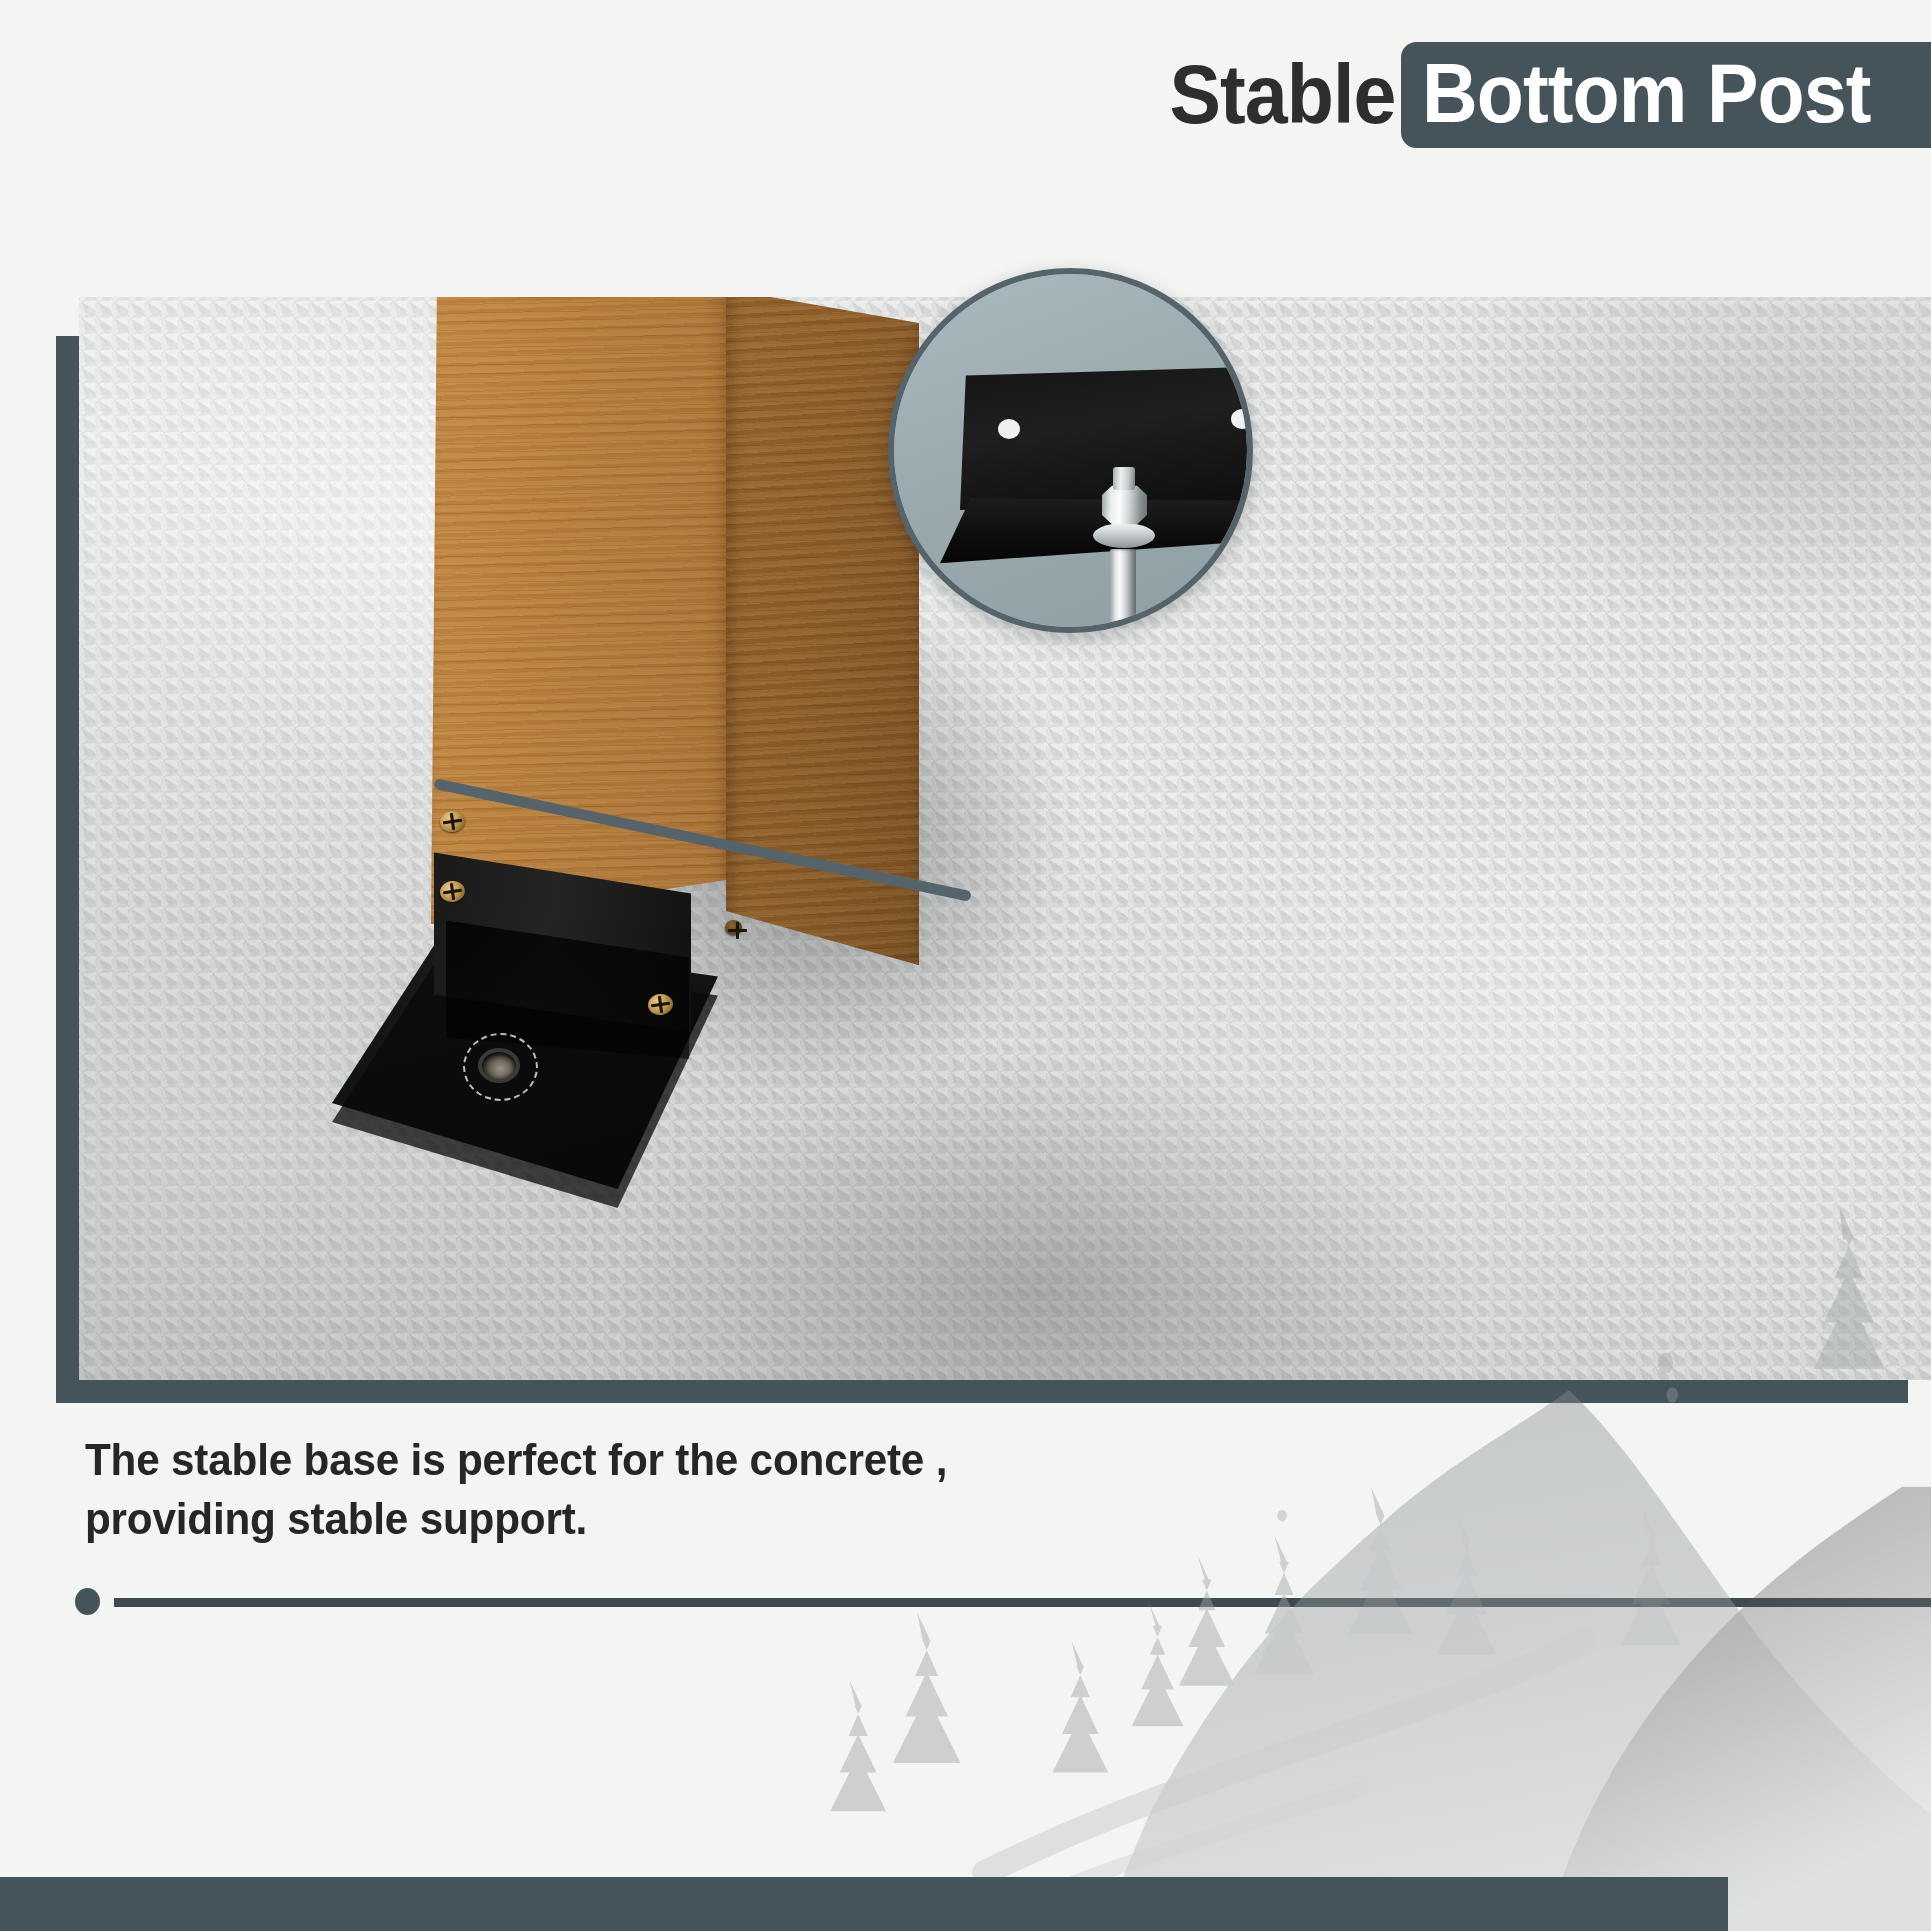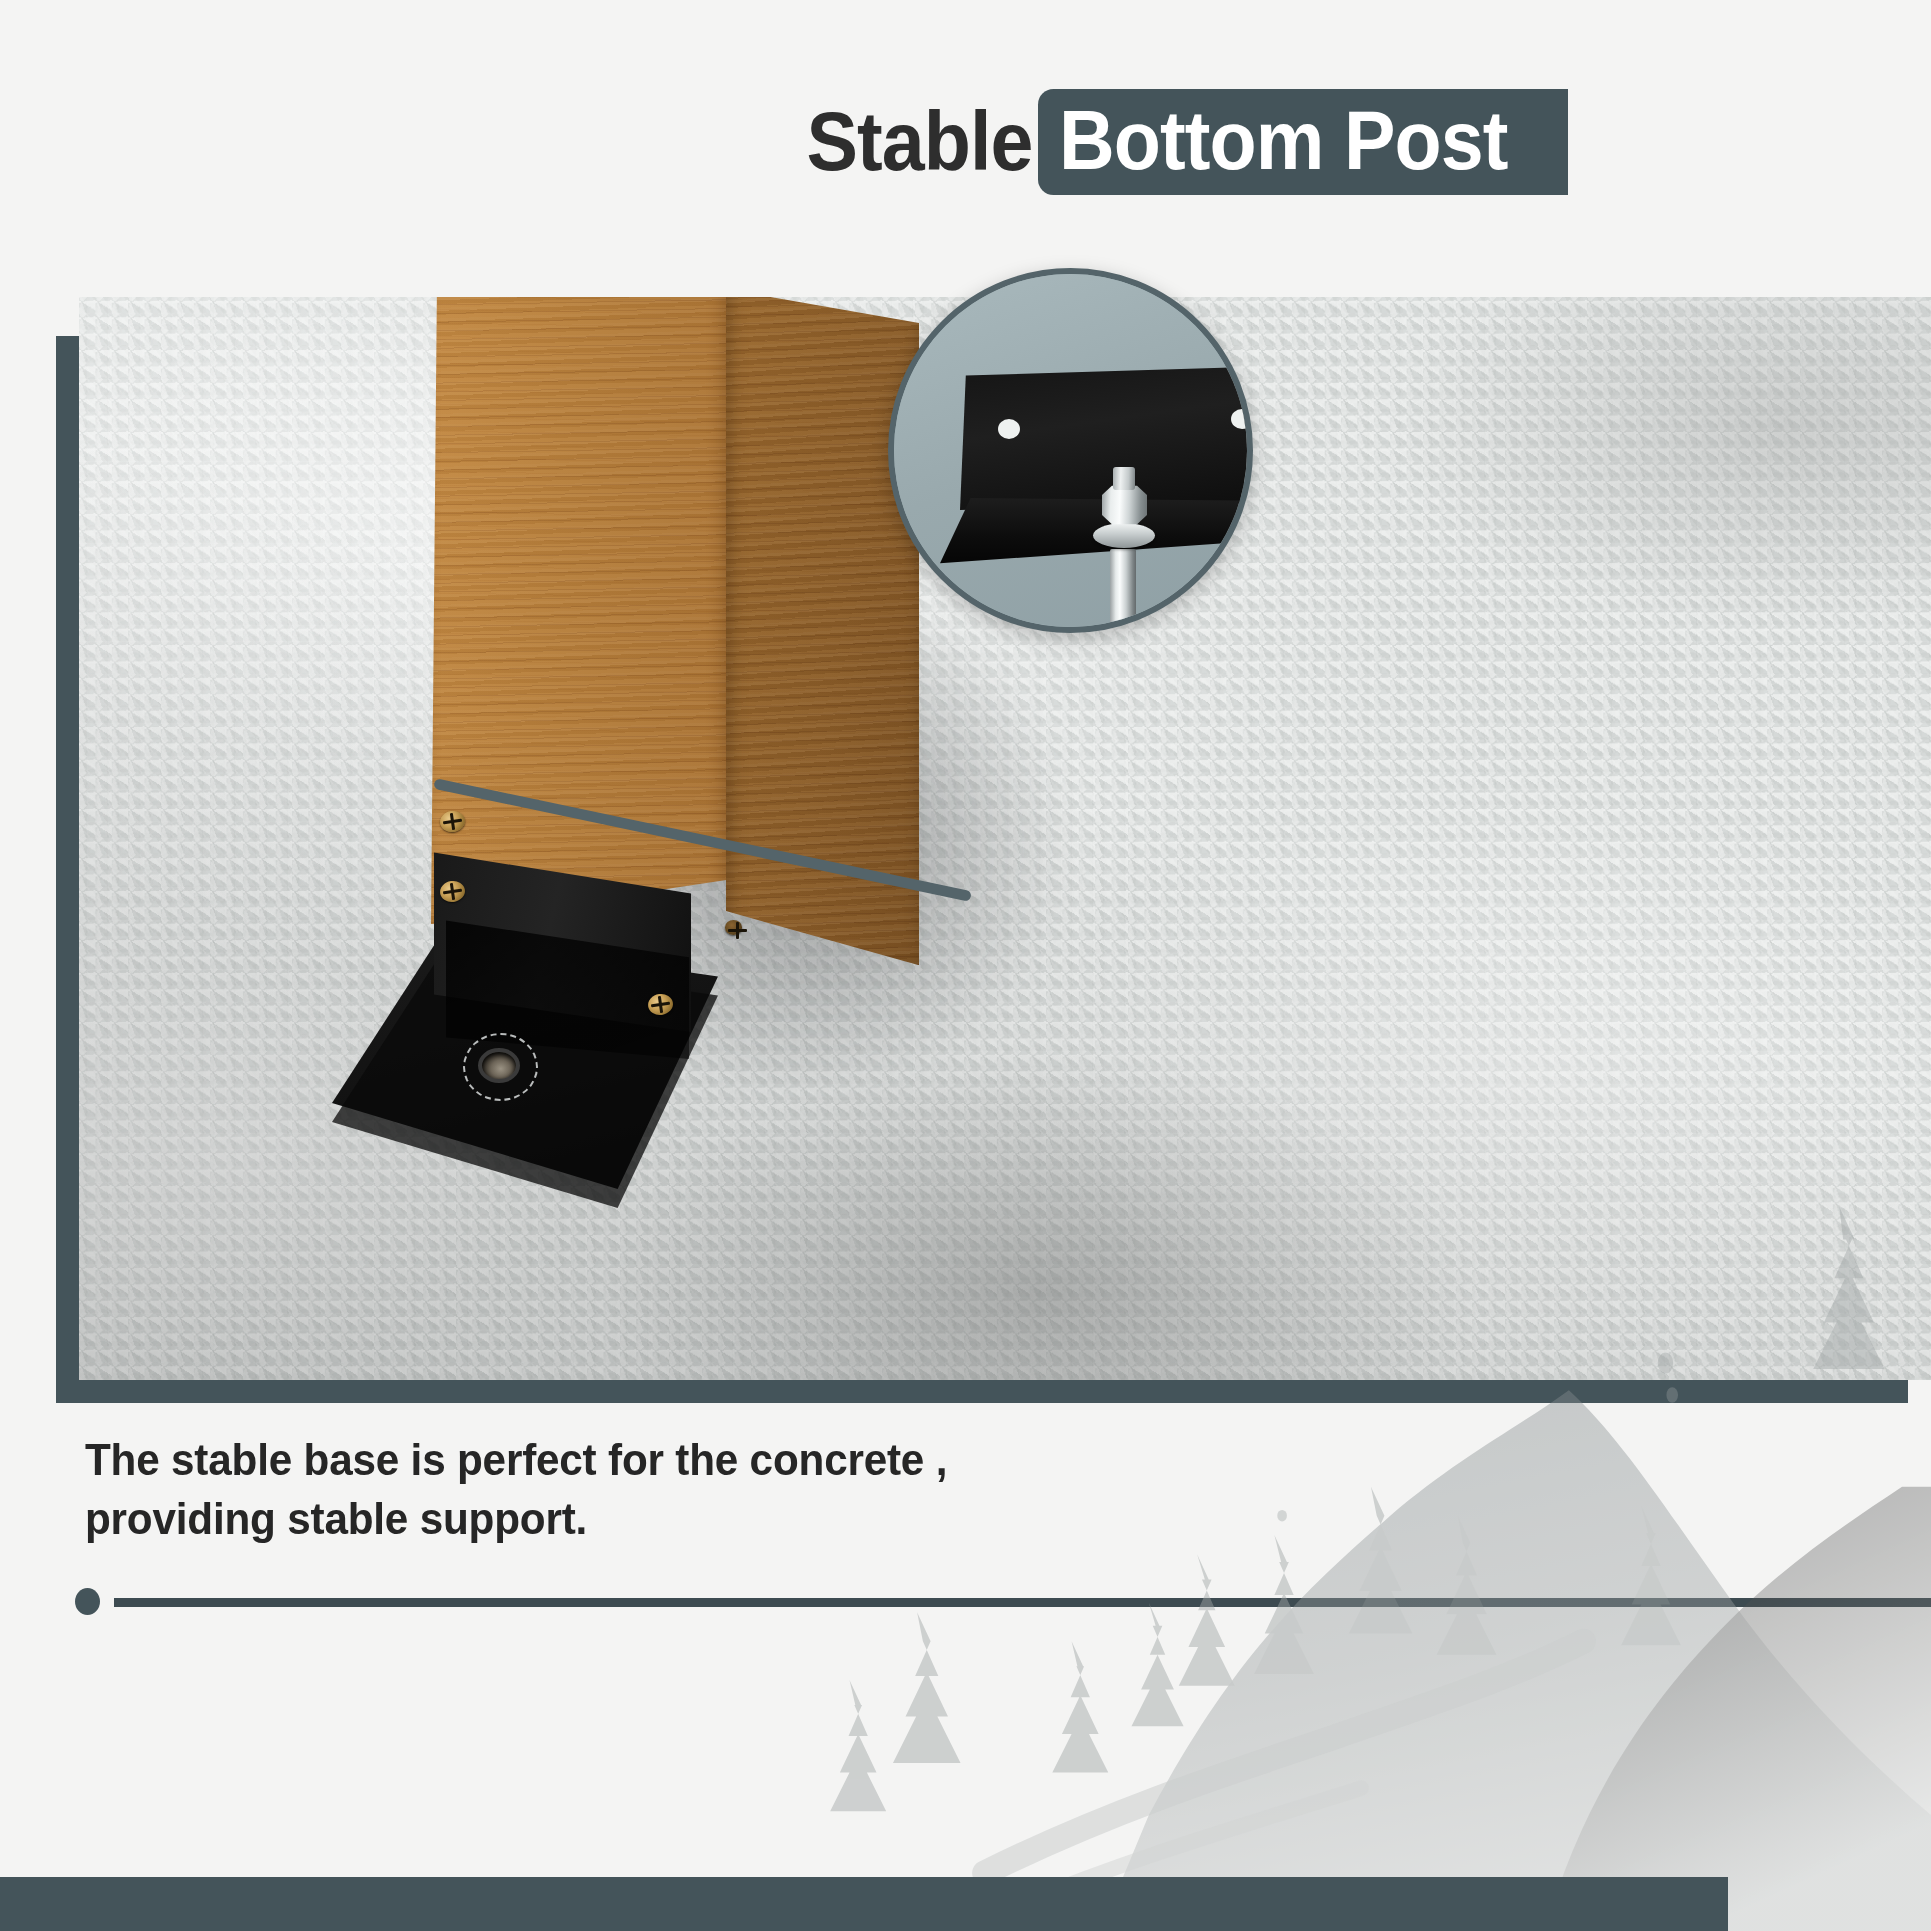--- a/index.html
+++ b/index.html
@@ -15,26 +15,25 @@
     background: #f4f4f3;
     font-family: "Liberation Sans", sans-serif;
     -webkit-font-smoothing: antialiased;
   }
 
   
   #title-row {
     position: absolute;
     top: 42px;
     left: 0;
-    width: 1568px;
+    width: 1931px;
     height: 106px;
     display: flex;
     justify-content: flex-end;
     align-items: stretch;
-    margin-top: 47px;
   }
   #title-plain {
     font-size: 83px;
     font-weight: bold;
     color: #2e2e2e;
     letter-spacing: -1px;
     line-height: 106px;
     white-space: nowrap;
     padding-right: 5.8px;
     transform: scaleX(0.93);

